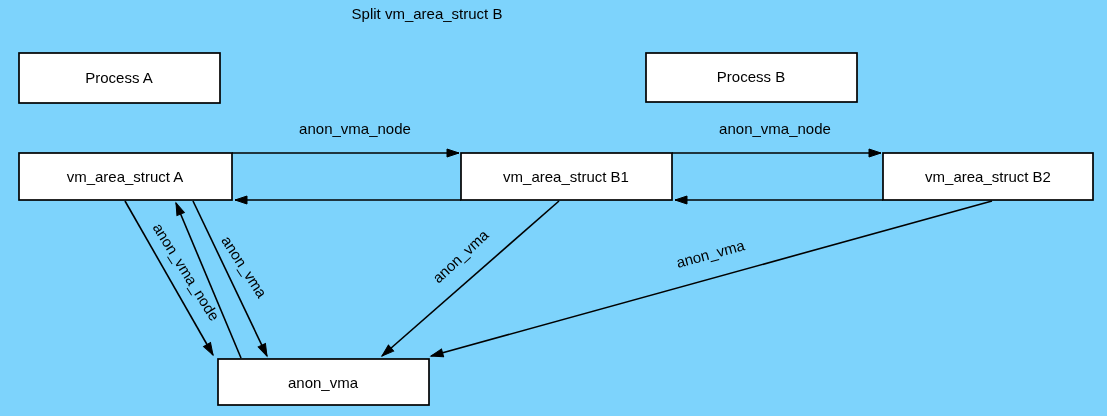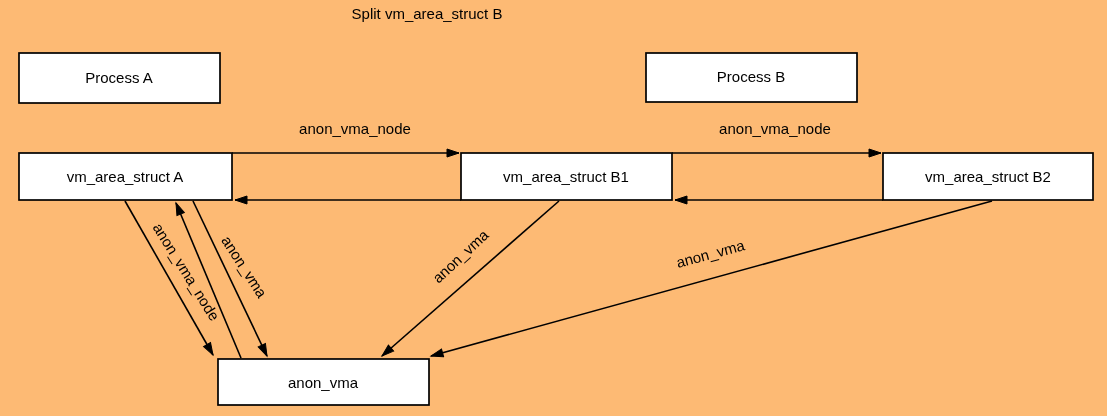--- a/index.html
+++ b/index.html
@@ -8,21 +8,21 @@
     background: #ffffff;
     width: 1107px;
     height: 416px;
     overflow: hidden;
     font-family: "Liberation Sans", sans-serif;
   }
   .canvas-wrap {
     position: relative;
     width: 1107px;
     height: 416px;
-    background: #fdba74;
+    background: #7dd3fc;
   }
   svg { display: block; }
   .node-rect {
     fill: #ffffff;
     stroke: #000000;
     stroke-width: 1.7;
   }
   .edge {
     stroke: #000000;
     stroke-width: 1.6;

